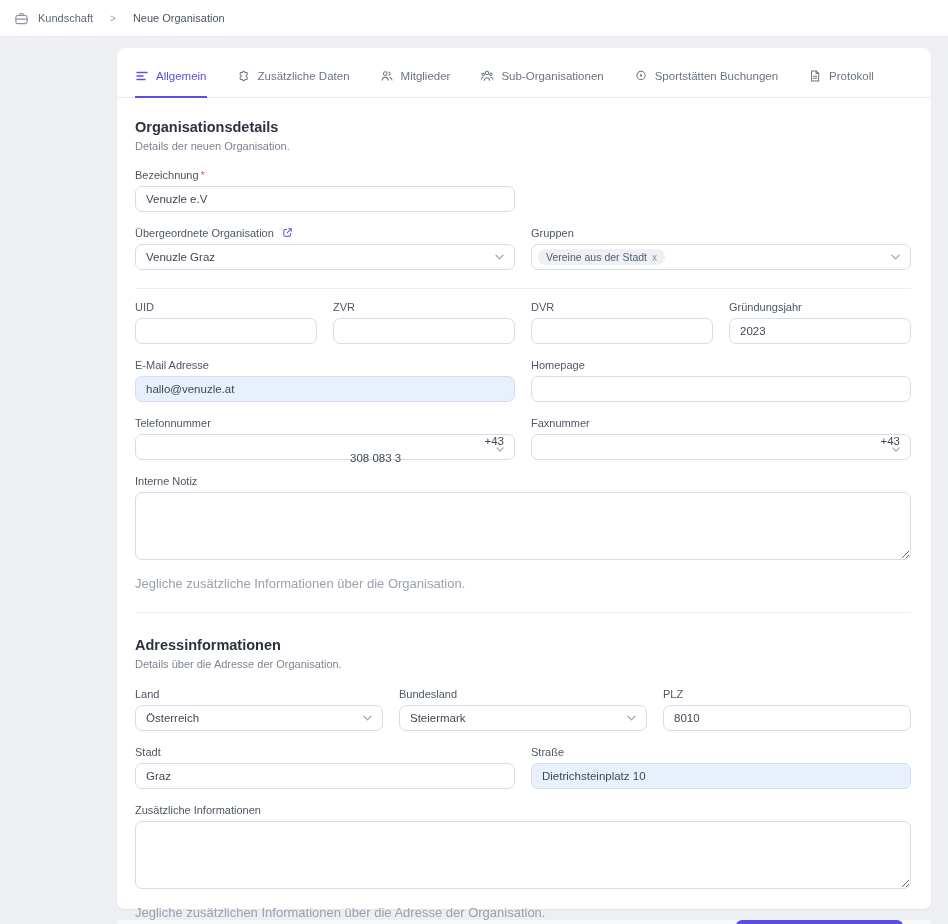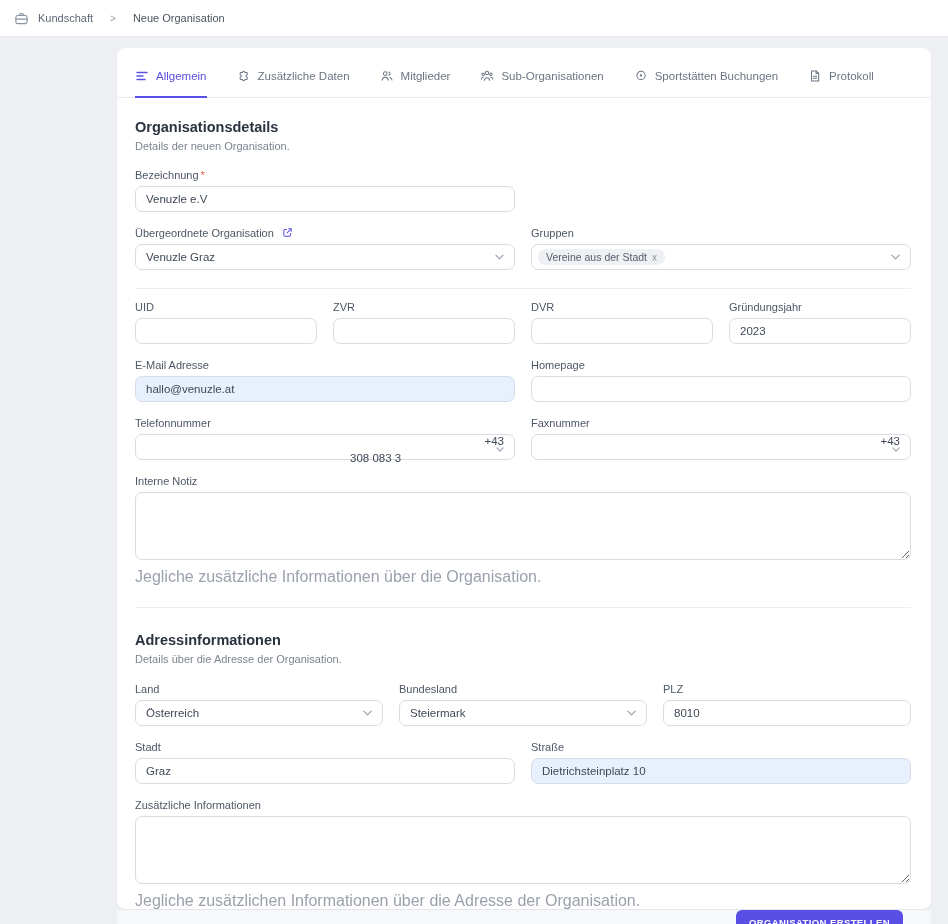--- a/index.html
+++ b/index.html
@@ -67,21 +67,21 @@
   .cc-chev { color:#9aa1ac; margin-left:5px; display:flex; cursor:pointer; }
   .phone input {
     border:none; outline:none; background:transparent; flex:1;
     font-family:inherit; font-size:11.5px; color:#3f4856; margin-left:14px; padding:0;
   }
   textarea.ta {
     width:100%; height:68px; border:1px solid #d9dce1; border-radius:7px;
     font-family:inherit; font-size:11.5px; color:#3f4856; padding:6px 10px;
     outline:none; resize:vertical;
   }
-  .helper { font-size:16px; color:#9aa1ad; margin-top:4px; }
+  .helper { font-size:13px; color:#9aa1ad; margin-top:12px; }
   .row2 { display:grid; grid-template-columns:1fr 1fr; gap:16px; }
   .row3 { display:grid; grid-template-columns:1fr 1fr 1fr; gap:16px; }
   .row4 { display:grid; grid-template-columns:repeat(4,1fr); gap:16px; }
   .half { width:calc(50% - 8px); }
   .mt-field { margin-top:17px; }
   .mt-row   { margin-top:15px; }
   hr.div { border:none; border-top:1px solid #eceef1; margin:18px 0 0 0; }
   .after-div { margin-top:12px; }
   
   .card-footer {

